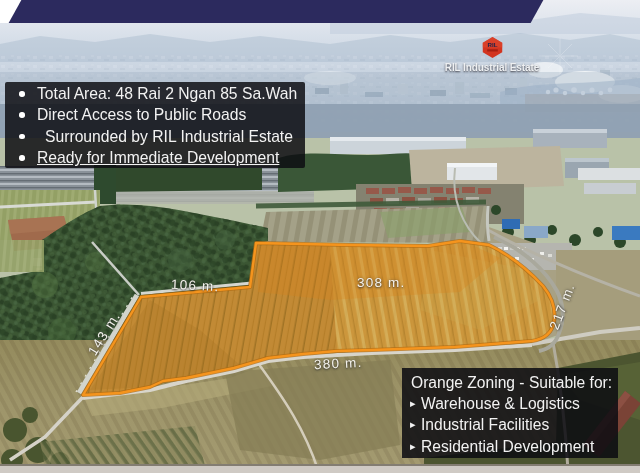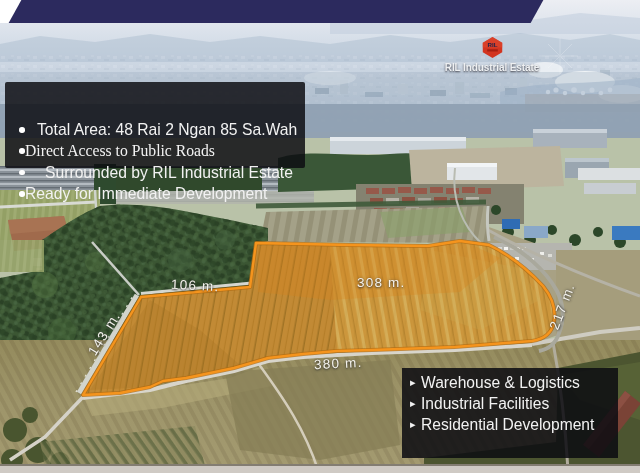--- a/index.html
+++ b/index.html
@@ -320,24 +320,24 @@
 
 <rect x="0" y="466" width="640" height="7" fill="#cfcac4"></rect>
 </svg>
 
 <div style="position:absolute;left:15px;top:0;width:522px;height:23px;background:#2c2a5e;transform:skewX(-29deg);"></div>
 
 
 <div style="position:absolute;left:5px;top:82px;width:300px;height:86px;background:rgba(12,12,17,0.84);border-radius:2px;"></div>
 
 <div style="position:absolute;left:5px;top:83px;width:300px;color:#f2f2f2;font-size:15.7px;line-height:21.4px;">
-  <div style="padding-left:32px;position:relative;margin-top:36px;"><span style="position:absolute;left:14px;top:8px;width:5.5px;height:5.5px;border-radius:50%;background:#fff;"></span>Total Area: 48 Rai 2 Ngan 85 Sa.Wah</div>
-  <div style="padding-left:20px;position:relative;font-family:Liberation Serif, serif;"><span style="position:absolute;left:14px;top:8px;width:5.5px;height:5.5px;border-radius:50%;background:#fff;"></span>Direct Access to Public Roads</div>
+  <div style="padding-left:32px;position:relative;"><span style="position:absolute;left:14px;top:8px;width:5.5px;height:5.5px;border-radius:50%;background:#fff;"></span>Total Area: 48 Rai 2 Ngan 85 Sa.Wah</div>
+  <div style="padding-left:32px;position:relative;"><span style="position:absolute;left:14px;top:8px;width:5.5px;height:5.5px;border-radius:50%;background:#fff;"></span>Direct Access to Public Roads</div>
   <div style="padding-left:40px;position:relative;"><span style="position:absolute;left:14px;top:8px;width:5.5px;height:5.5px;border-radius:50%;background:#fff;"></span>Surrounded by RIL Industrial Estate</div>
-  <div style="padding-left:20px;position:relative;"><span style="position:absolute;left:14px;top:8px;width:5.5px;height:5.5px;border-radius:50%;background:#fff;"></span>Ready for Immediate Development</div>
+  <div style="padding-left:32px;position:relative;text-decoration:underline;"><span style="position:absolute;left:14px;top:8px;width:5.5px;height:5.5px;border-radius:50%;background:#fff;"></span>Ready for Immediate Development</div>
 </div>
 
 <svg style="position:absolute;left:481px;top:36px;" width="23" height="23" viewBox="0 0 26 26">
   <polygon points="13,1 24,7.5 24,18.5 13,25 2,18.5 2,7.5" fill="#d23420"></polygon>
   <polygon points="13,1 24,7.5 24,13 2,13 2,7.5" fill="#e04a30" opacity="0.6"></polygon>
   <text x="13" y="12.5" font-size="7" font-weight="bold" fill="#232248" text-anchor="middle" font-family="Liberation Sans,sans-serif">RIL</text>
   <rect x="7" y="15" width="12" height="2.5" fill="#a51f12"></rect>
 </svg>
 
 <div style="position:absolute;left:438px;top:62px;width:108px;text-align:center;color:#eef0f2;font-size:10px;font-weight:bold;letter-spacing:-0.1px;text-shadow:0 1px 2px rgba(30,30,40,.9);">RIL Industrial Estate</div>
@@ -348,18 +348,19 @@
 
 <div class="lab" style="left:314px;top:356px;transform:rotate(-3deg);">380&nbsp;m.</div>
 
 <div class="lab" style="left:80px;top:326px;transform:rotate(-58deg);">143&nbsp;m.</div>
 
 <div class="lab" style="left:538px;top:299px;transform:rotate(-69deg);">217&nbsp;m.</div>
 
 <div style="position:absolute;left:402px;top:368px;width:216px;height:90px;background:rgba(12,12,17,0.86);"></div>
 
 <div style="position:absolute;left:402px;top:372px;width:216px;color:#f2f2f2;font-size:15.6px;line-height:21.2px;">
+  <div style="padding-left:9px;">Orange Zoning - Suitable for:</div>
   <div style="padding-left:19px;position:relative;"><span style="position:absolute;left:8px;top:0;font-size:11px;">▸</span>Warehouse &amp; Logistics</div>
   <div style="padding-left:19px;position:relative;"><span style="position:absolute;left:8px;top:0;font-size:11px;">▸</span>Industrial Facilities</div>
   <div style="padding-left:19px;position:relative;"><span style="position:absolute;left:8px;top:0;font-size:11px;">▸</span>Residential Development</div>
 </div>
 
 </div>
 
 </body></html>

